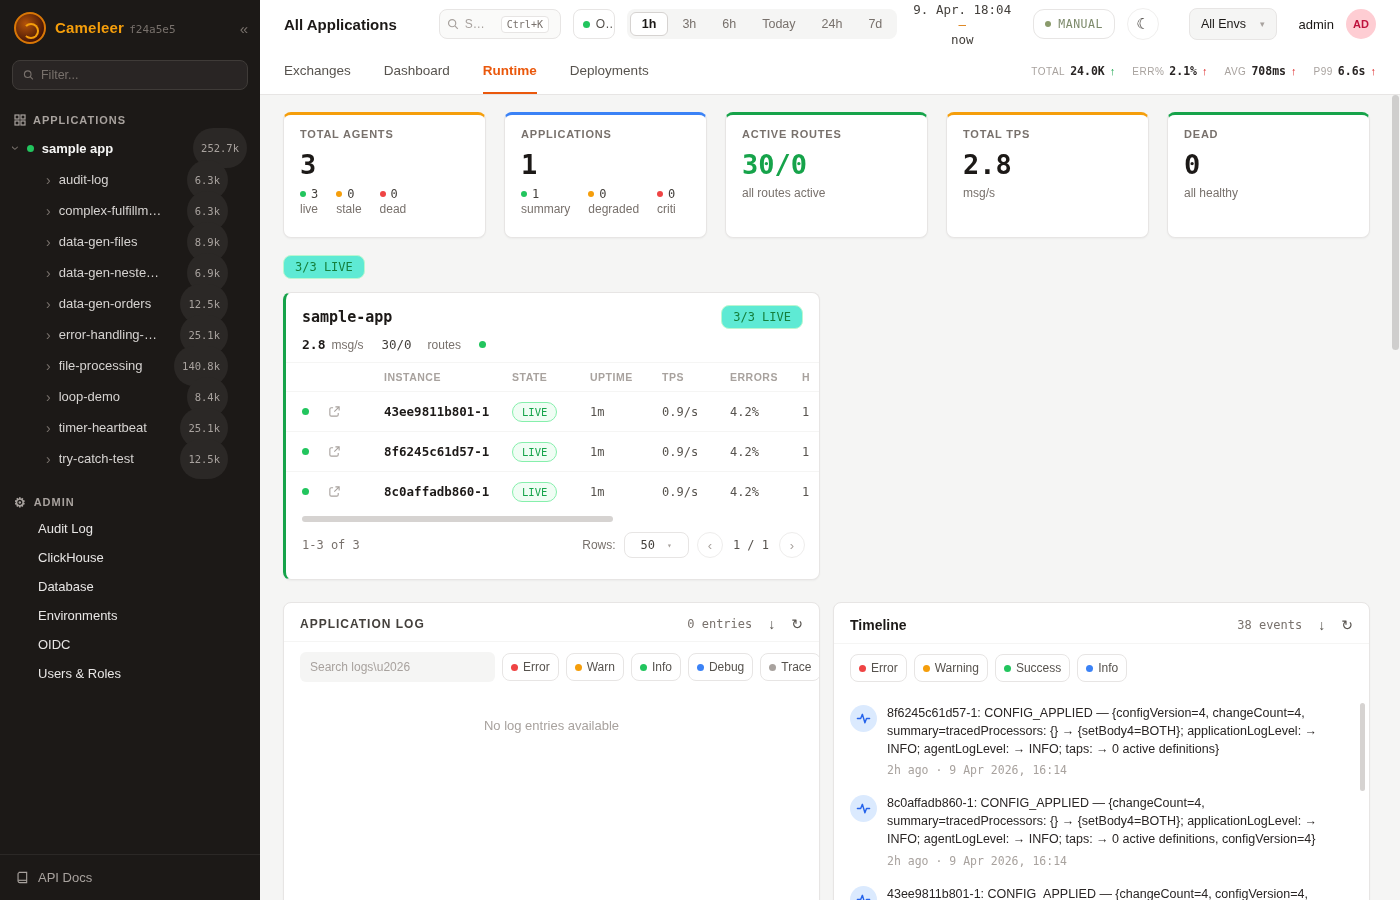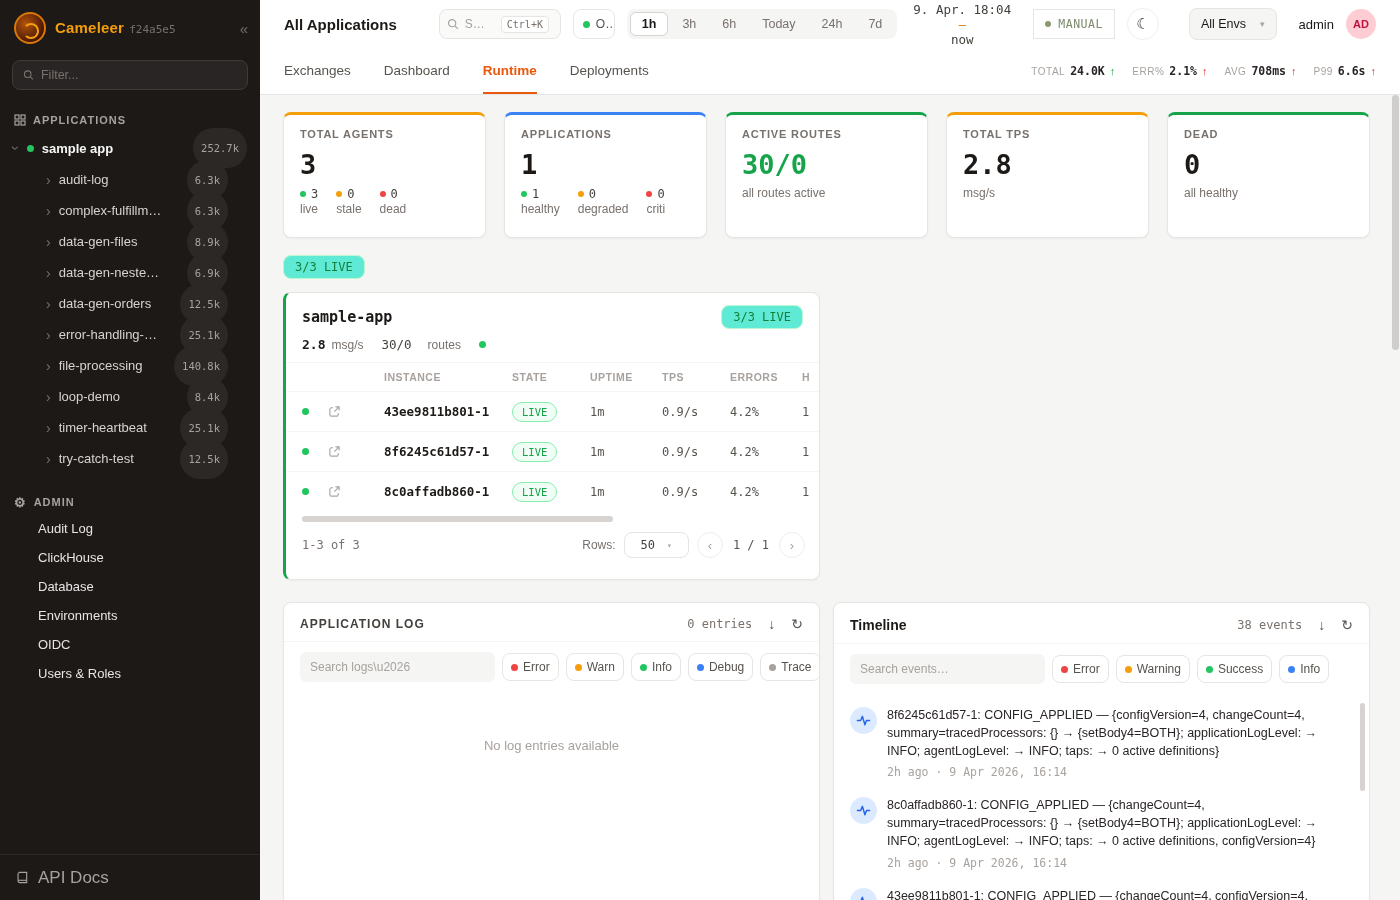--- a/index.html
+++ b/index.html
@@ -27,39 +27,39 @@
   .tree-root .root-label { color: #f5f5f4; font-size: 13px; font-weight: 600; }
   .chev { color: #78716c; font-size: 14px; line-height: 1; display: inline-block; }
   .chev.down { transform: rotate(90deg); }
   .dot { width: 7px; height: 7px; border-radius: 50%; display: inline-block; flex: 0 0 auto; }
   .dot.green { background: #22c55e; }
   .badge { margin-left: auto; background: #2b2826; color: #a8a29e; font-family: "DejaVu Sans Mono", monospace; font-size: 10.5px; padding: 14px 8px; border-radius: 999px; }
   .tree-item { display: flex; align-items: center; gap: 8px; padding: 0 32px 0 46px; height: 31px; cursor: pointer; }
   .tree-item .tree-label { font-size: 13px; color: #d6d3d1; white-space: nowrap; overflow: hidden; }
   .admin-head { margin-top: 16px; }
   .admin-item { display: flex; align-items: center; padding: 0 14px 0 38px; height: 29px; font-size: 13px; color: #e7e5e4; cursor: pointer; }
-  .sb-foot { border-top: 1px solid #2b2826; height: 46px; display: flex; align-items: center; gap: 9px; padding: 0 16px; color: #a8a29e; font-size: 17px; cursor: pointer; }
+  .sb-foot { border-top: 1px solid #2b2826; height: 46px; display: flex; align-items: center; gap: 9px; padding: 0 16px; color: #a8a29e; font-size: 13px; cursor: pointer; }
 
   
   .main { flex: 1; min-width: 0; display: flex; flex-direction: column; background: #f5f5f4; position: relative; }
 
   
   .topbar { height: 48px; background: #fff; display: flex; align-items: center; gap: 12px; padding: 0 24px; flex: 0 0 48px; }
   .page-title { font-size: 15px; font-weight: 700; color: #1c1917; white-space: nowrap; }
   .search-box { display: flex; align-items: center; gap: 6px; background: #fafaf9; border: 1px solid #e7e5e4; border-radius: 8px; height: 30px; padding: 0 7px; margin-left: 30px; width: 122px; }
   .search-box input { border: none; outline: none; background: transparent; width: 30px; font-size: 12px; color: #57534e; font-family: inherit; }
   .search-box input::placeholder { color: #a8a29e; }
   .kbd { font-family: "DejaVu Sans Mono", monospace; font-size: 10px; color: #78716c; background: #fff; border: 1px solid #e7e5e4; border-radius: 4px; padding: 2px 5px; white-space: nowrap; }
   .online-chip { display: flex; align-items: center; gap: 6px; border: 1px solid #e7e5e4; border-radius: 8px; height: 30px; padding: 0 9px; max-width: 42px; overflow: hidden; color: #57534e; font-size: 12px; }
   .time-group { display: flex; align-items: center; gap: 2px; background: #f5f5f4; border-radius: 8px; padding: 3px; }
   .time-btn { border: 1px solid transparent; background: transparent; color: #78716c; font-size: 12.5px; padding: 4px 11px; border-radius: 6px; cursor: pointer; font-family: inherit; white-space: nowrap; }
   .time-btn.active { background: #fff; border-color: #d6d3d1; color: #1c1917; font-weight: 700; }
   .date-range { display: flex; align-items: center; font-family: "DejaVu Sans Mono", monospace; font-size: 12.5px; color: #44403c; white-space: nowrap; margin-left: 4px; flex-direction: column; }
   .date-sep { color: #d97706; }
-  .manual-chip { margin-left: auto; display: flex; align-items: center; gap: 7px; border: 1px solid #e7e5e4; border-radius: 0; height: 30px; padding: 0 11px; color: #7d8a6b; font-family: "DejaVu Sans Mono", monospace; font-size: 11.5px; letter-spacing: .5px; cursor: pointer; background:#fff; }
+  .manual-chip { margin-left: auto; display: flex; align-items: center; gap: 7px; border: 1px solid #e7e5e4; border-radius: 11px; height: 30px; padding: 0 11px; color: #7d8a6b; font-family: "DejaVu Sans Mono", monospace; font-size: 11.5px; letter-spacing: .5px; cursor: pointer; background:#fff; }
   .manual-chip .dot { background: #8a9a6b; width: 6px; height: 6px; }
   .icon-btn-round { width: 32px; height: 32px; border-radius: 50%; border: 1px solid #f0efee; background: #fff; color: #44403c; font-size: 15px; display: flex; align-items: center; justify-content: center; cursor: pointer; }
   .env-select { display: flex; align-items: center; gap: 14px; background: #f5f5f4; border: 1px solid #e7e5e4; border-radius: 8px; height: 32px; padding: 0 11px; font-size: 12.5px; color: #1c1917; cursor: pointer; margin-left: 18px; }
   .env-select .caret { color: #a8a29e; font-size: 9px; }
   .user-name { font-size: 13px; color: #1c1917; margin-left: 10px; }
   .avatar { width: 30px; height: 30px; border-radius: 50%; background: #fecdd3; color: #be123c; font-size: 11px; font-weight: 700; display: flex; align-items: center; justify-content: center; }
 
   
   .tabbar { height: 47px; flex: 0 0 47px; background: #fff; border-bottom: 1px solid #e7e5e4; display: flex; align-items: stretch; padding: 0 24px; gap: 33px; }
   .tab { display: flex; align-items: center; font-size: 13.5px; color: #57534e; border-bottom: 2px solid transparent; cursor: pointer; }
@@ -122,21 +122,21 @@
   .panel.timeline { flex: 1; }
   .panel-header { display: flex; align-items: center; padding: 14px 16px 10px; border-bottom: 1px solid #f5f5f4; }
   .ph-title-caps { font-size: 12px; font-weight: 700; letter-spacing: 1px; color: #44403c; text-transform: uppercase; }
   .ph-title { font-size: 14px; font-weight: 700; color: #1c1917; }
   .ph-count { margin-left: auto; font-family: "DejaVu Sans Mono", monospace; font-size: 12px; color: #78716c; }
   .ph-icon-btn { background: none; border: none; color: #57534e; font-size: 14px; cursor: pointer; margin-left: 16px; line-height: 1; }
   .panel-toolbar { display: flex; align-items: center; gap: 7px; padding: 10px 16px 12px; }
   .panel-search { background: #f5f5f4; border: none; outline: none; border-radius: 6px; height: 30px; width: 195px; padding: 0 10px; font-size: 12px; color: #44403c; font-family: inherit; flex: 0 0 auto; }
   .panel-search::placeholder { color: #a8a29e; }
   .fchip { display: flex; align-items: center; gap: 5px; border: 1px solid #e7e5e4; border-radius: 8px; height: 28px; padding: 0 8px; font-size: 12px; color: #57534e; cursor: pointer; background: #fff; white-space: nowrap; }
-  .empty-text { text-align: center; color: #a8a29e; font-size: 13px; margin-top: 44px; }
+  .empty-text { text-align: center; color: #a8a29e; font-size: 13px; margin-top: 24px; }
 
   .events { padding: 2px 22px 0 16px; }
   .event { display: flex; gap: 10px; padding: 9px 0; }
   .event-avatar { width: 27px; height: 27px; border-radius: 50%; background: #dbeafe; flex: 0 0 27px; display: flex; align-items: center; justify-content: center; color: #2563eb; }
   .event-text { font-size: 12.5px; color: #292524; line-height: 1.42; }
   .event-time { font-family: "DejaVu Sans Mono", monospace; font-size: 11.5px; color: #a8a29e; margin-top: 5px; }
   .vscroll-thumb { position: absolute; right: 4px; top: 100px; width: 5px; height: 88px; background: #d6d3d1; border-radius: 3px; }
 
   .page-vscroll { position: absolute; right: 1px; top: 0; width: 7px; height: 255px; background: #cfcecd; border-radius: 4px; }
 
@@ -384,21 +384,21 @@
 
         <div class="stat-card" style="border-top-color: rgb(59, 130, 246);">
           <div class="sc-label">APPLICATIONS</div>
           <div class="sc-value">1</div>
           <div class="sc-subs">
             <div>
                 <div class="sub-top">
                   <span class="dot" style="background: rgb(34, 197, 94);"></span>
                   <span class="sub-val">1</span>
                 </div>
-                <div class="sub-label">healthy</div>
+                <div class="sub-label">summary</div>
               </div>
             <div>
                 <div class="sub-top">
                   <span class="dot" style="background: rgb(245, 158, 11);"></span>
                   <span class="sub-val">0</span>
                 </div>
                 <div class="sub-label">degraded</div>
               </div>
             <div>
                 <div class="sub-top">
@@ -558,21 +558,20 @@
         </section>
 
         <section class="panel timeline">
           <div class="panel-header">
             <span class="ph-title">Timeline</span>
             <span class="ph-count">38 events</span>
             <button class="ph-icon-btn">↓</button>
             <button class="ph-icon-btn">↻</button>
           </div>
           <div class="panel-toolbar">
-            <input class="panel-search" placeholder="Search events…" style="">
             <span class="fchip">
                 <span class="dot" style="background: rgb(239, 68, 68);"></span>
                 <span>Error</span>
               </span>
             <span class="fchip">
                 <span class="dot" style="background: rgb(245, 158, 11);"></span>
                 <span>Warning</span>
               </span>
             <span class="fchip">
                 <span class="dot" style="background: rgb(34, 197, 94);"></span>

